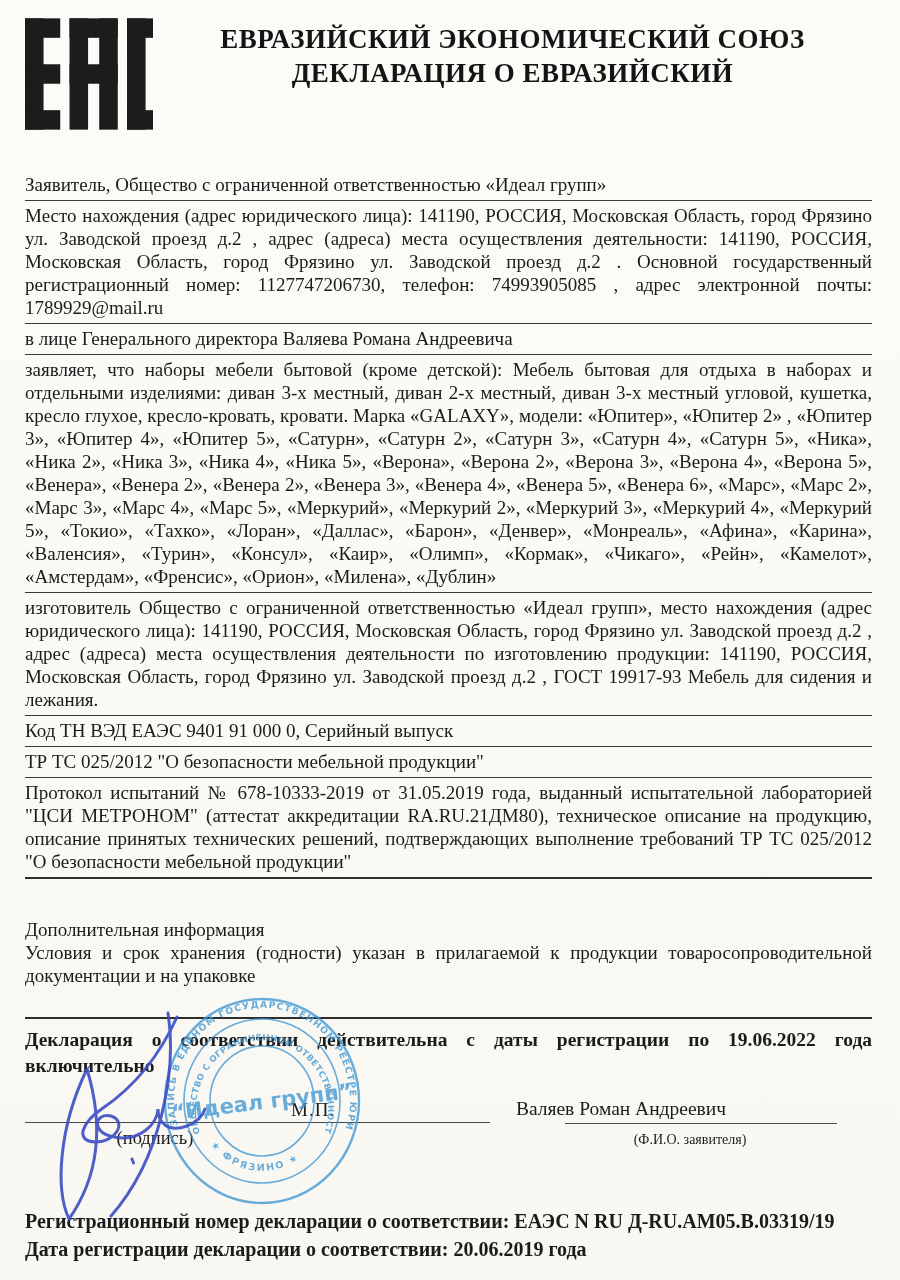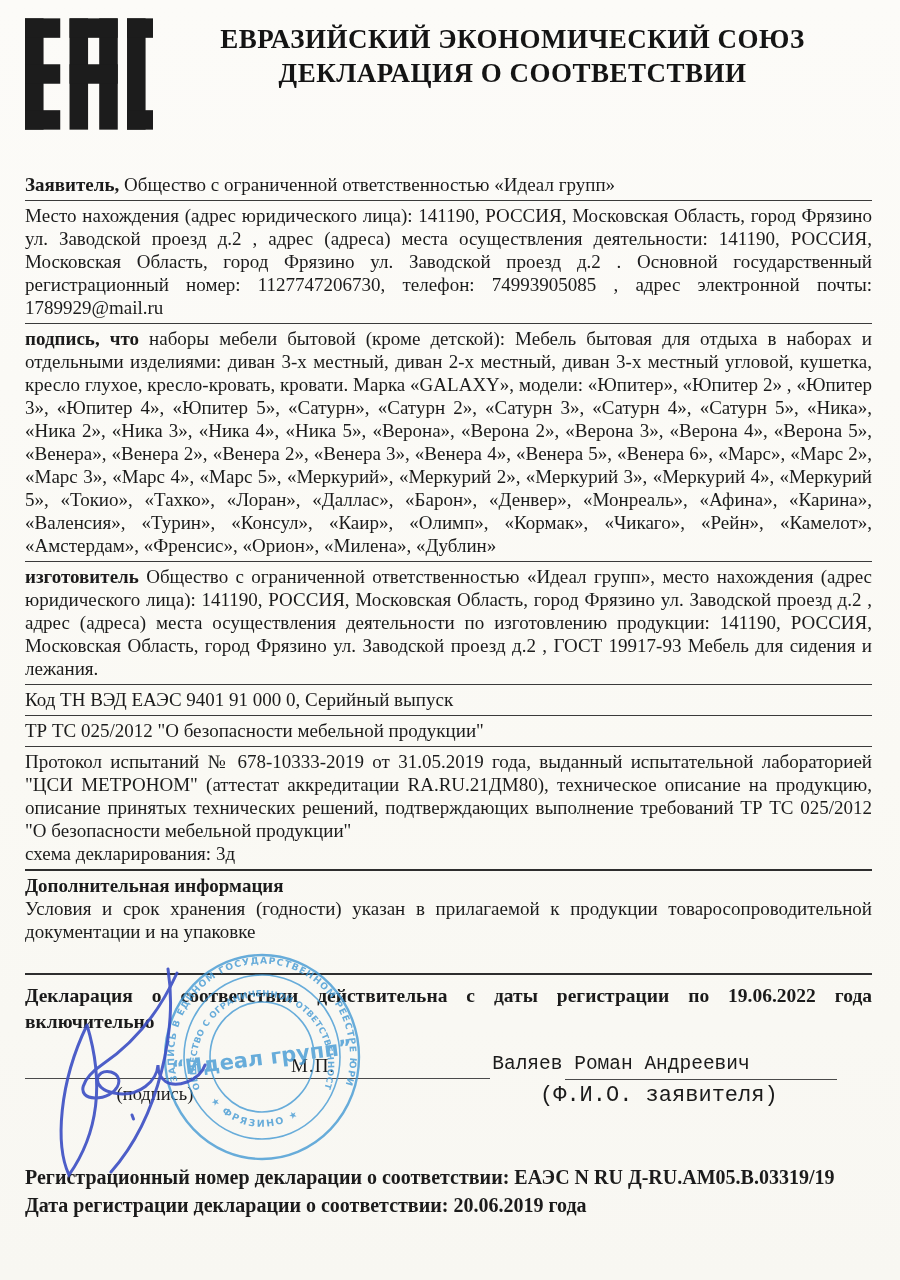--- a/index.html
+++ b/index.html
@@ -24,36 +24,36 @@
   .title-wrap{flex:1;text-align:center;padding-top:8px;}
   .title-line{
     font-weight:bold;font-size:27px;line-height:34px;letter-spacing:.5px;color:#141414;
   }
   
   .doc{margin-top:32px;font-size:19px;line-height:23px;}
   .sect{border-bottom:1.6px solid #3a3a3a;padding:3px 0 4px 0;}
   .sect.noline{border-bottom:none;}
   .sect.heavy{border-bottom:2.4px solid #2e2e2e;}
   .just{text-align:justify;}
-  .lbl{font-weight:bold;}
+  .lbl{font-weight:normal;margin-top:36px;}
   
   .validity{
     border-top:2.4px solid #2e2e2e;
     margin-top:26px;padding-top:8px;
     font-weight:bold;text-align:justify;word-spacing:.42em;
     font-size:19.5px;line-height:26px;
   }
   
   .sig-area{position:relative;height:118px;margin-top:4px;}
   .sig-line-left{position:absolute;left:0;top:39px;width:465px;border-top:1.7px solid #4a4a4a;}
   .sig-line-right{position:absolute;left:540px;top:40px;width:272px;border-top:1.7px solid #4a4a4a;}
   .sig-caption{position:absolute;left:60px;top:44px;width:140px;text-align:center;font-size:18.5px;}
   .mp{position:absolute;left:266px;top:15px;font-size:19px;letter-spacing:1px;}
-  .fio-name{position:absolute;left:446px;top:14px;width:300px;text-align:center;font-size:19.5px;font-family:Liberation Mono, monospace;}
-  .fio-caption{position:absolute;left:515px;top:45px;width:300px;font-size:22px;font-family:Liberation Mono, monospace;}
+  .fio-name{position:absolute;left:446px;top:14px;width:300px;text-align:center;font-size:19.5px;}
+  .fio-caption{position:absolute;left:515px;top:45px;width:300px;text-align:center;font-size:14px;}
   .stamp-svg{position:absolute;left:135px;top:-90px;opacity:.78;}
   .sign-svg{position:absolute;left:10px;top:-72px;opacity:.9;}
   
   .reg-block{margin-top:6px;font-weight:bold;font-size:20px;line-height:28px;}
   .stamp-ring-text{font-family:"DejaVu Sans","Liberation Sans",sans-serif;font-weight:bold;}
   .stamp-center-text{font-family:"DejaVu Sans","Liberation Sans",sans-serif;font-weight:bold;}
 </style>
 </head>
 <body>
 
@@ -73,53 +73,56 @@
         <rect x="48" y="0" width="52" height="21"></rect>
         <rect x="48" y="49.5" width="52" height="21"></rect>
 
         <rect x="110" y="0" width="20" height="120"></rect>
         <rect x="110" y="0" width="28" height="21"></rect>
         <rect x="110" y="99" width="28" height="21"></rect>
       </g>
     </svg>
     <div class="title-wrap">
       <div class="title-line">ЕВРАЗИЙСКИЙ ЭКОНОМИЧЕСКИЙ СОЮЗ</div>
-      <div class="title-line">ДЕКЛАРАЦИЯ О СООТВЕТСТВИИ</div>
+      <div class="title-line">ДЕКЛАРАЦИЯ О ЕВРАЗИЙСКИЙ</div>
     </div>
   </div>
 
   <div class="doc">
 
     <div class="sect">
       <span class="lbl">Заявитель,</span>
       <span>Общество с ограниченной ответственностью «Идеал групп»</span>
     </div>
 
     <div class="sect just">Место нахождения (адрес юридического лица): 141190, РОССИЯ, Московская Область, город Фрязино ул. Заводской проезд д.2  , адрес (адреса) места осуществления деятельности: 141190, РОССИЯ, Московская Область, город Фрязино ул. Заводской проезд д.2  . Основной государственный регистрационный номер: 1127747206730, телефон: 74993905085 , адрес электронной почты: 1789929@mail.ru</div>
 
+    <div class="sect">
+      <span class="lbl">в лице</span>
+      <span>Генерального директора Валяева Романа Андреевича</span>
+    </div>
 
     <div class="sect just">
-      <span class="lbl">подпись, что</span>
+      <span class="lbl">заявляет, что</span>
       <span>наборы мебели бытовой (кроме детской): Мебель бытовая для отдыха в наборах и отдельными изделиями: диван 3-х местный, диван 2-х местный, диван 3-х местный угловой, кушетка, кресло глухое, кресло-кровать, кровати. Марка «GALAXY», модели: «Юпитер», «Юпитер 2» , «Юпитер 3», «Юпитер 4», «Юпитер 5», «Сатурн», «Сатурн 2», «Сатурн 3», «Сатурн 4», «Сатурн 5», «Ника», «Ника 2», «Ника 3», «Ника 4», «Ника 5», «Верона», «Верона 2», «Верона 3», «Верона 4», «Верона 5», «Венера», «Венера 2», «Венера 2», «Венера 3», «Венера 4», «Венера 5», «Венера 6», «Марс», «Марс 2», «Марс 3», «Марс 4», «Марс 5», «Меркурий», «Меркурий 2», «Меркурий 3», «Меркурий 4», «Меркурий 5», «Токио», «Тахко», «Лоран», «Даллас», «Барон», «Денвер», «Монреаль», «Афина», «Карина», «Валенсия», «Турин», «Консул», «Каир», «Олимп», «Кормак», «Чикаго», «Рейн», «Камелот», «Амстердам», «Френсис», «Орион», «Милена», «Дублин»</span>
     </div>
 
     <div class="sect just">
       <span class="lbl">изготовитель</span>
       <span>Общество с ограниченной ответственностью «Идеал групп», место нахождения (адрес юридического лица): 141190, РОССИЯ, Московская Область, город Фрязино ул. Заводской проезд д.2 , адрес (адреса) места осуществления деятельности по изготовлению продукции: 141190, РОССИЯ, Московская Область, город Фрязино ул. Заводской проезд д.2  , ГОСТ 19917-93 Мебель для сидения и лежания.</span>
     </div>
 
     <div class="sect">Код ТН ВЭД ЕАЭС 9401 91 000 0, Серийный выпуск</div>
 
     <div class="sect">
       <div>ТР ТС 025/2012 "О безопасности мебельной продукции"</div>
     </div>
 
     <div class="sect heavy">
       <div class="just">Протокол испытаний № 678-10333-2019 от 31.05.2019 года, выданный испытательной лабораторией "ЦСИ МЕТРОНОМ" (аттестат аккредитации RA.RU.21ДМ80), техническое описание на продукцию, описание принятых технических решений, подтверждающих выполнение требований ТР ТС 025/2012 "О безопасности мебельной продукции"</div>
-      <div>схема декларирования: 3д</div>
     </div>
 
     <div class="sect noline">
       <div class="lbl">Дополнительная информация</div>
       <div class="just">Условия и срок хранения (годности) указан в прилагаемой к продукции товаросопроводительной документации и на упаковке</div>
     </div>
 
     <div class="validity">Декларация о соответствии действительна с даты регистрации по 19.06.2022 года включительно</div>
 
     <div class="sig-area">

